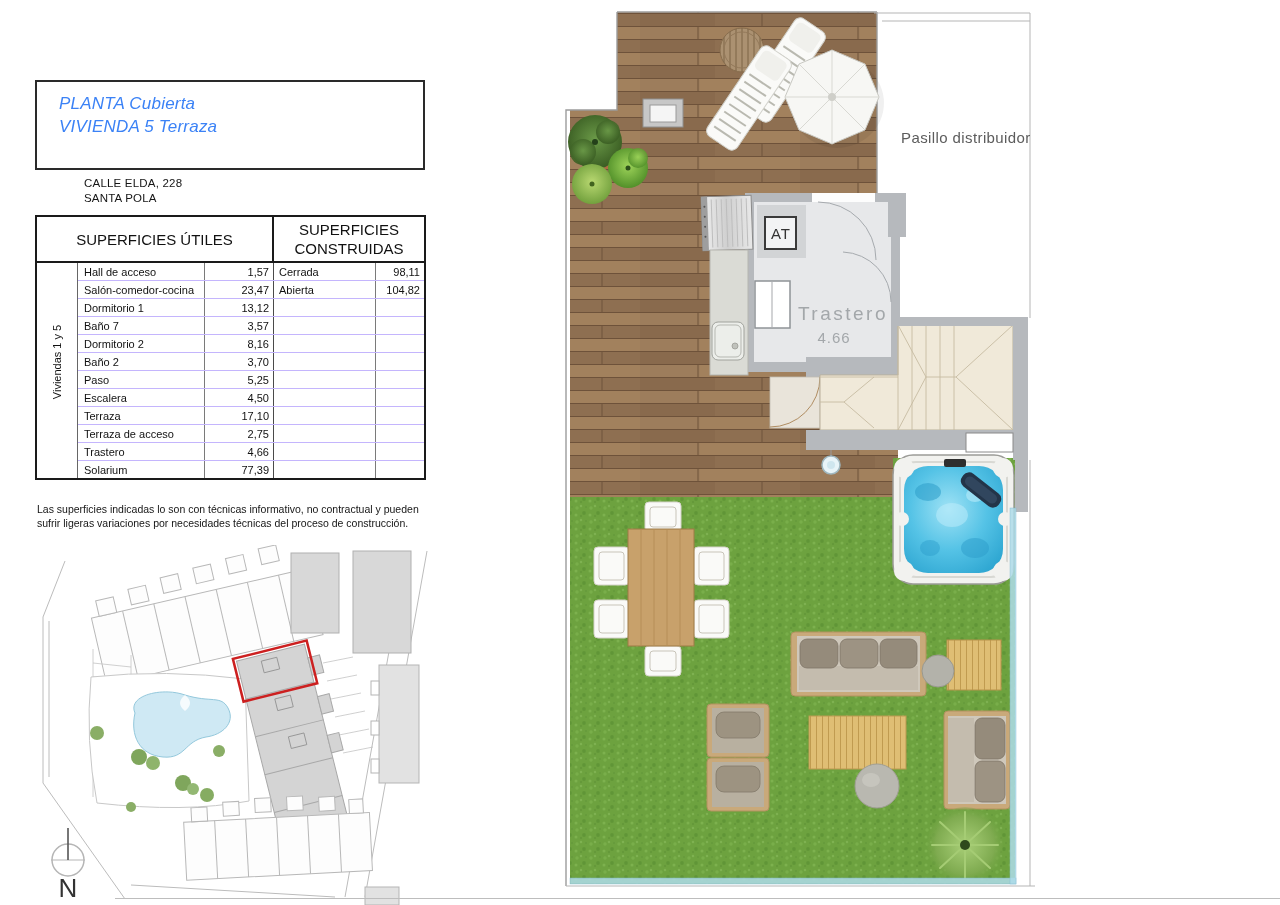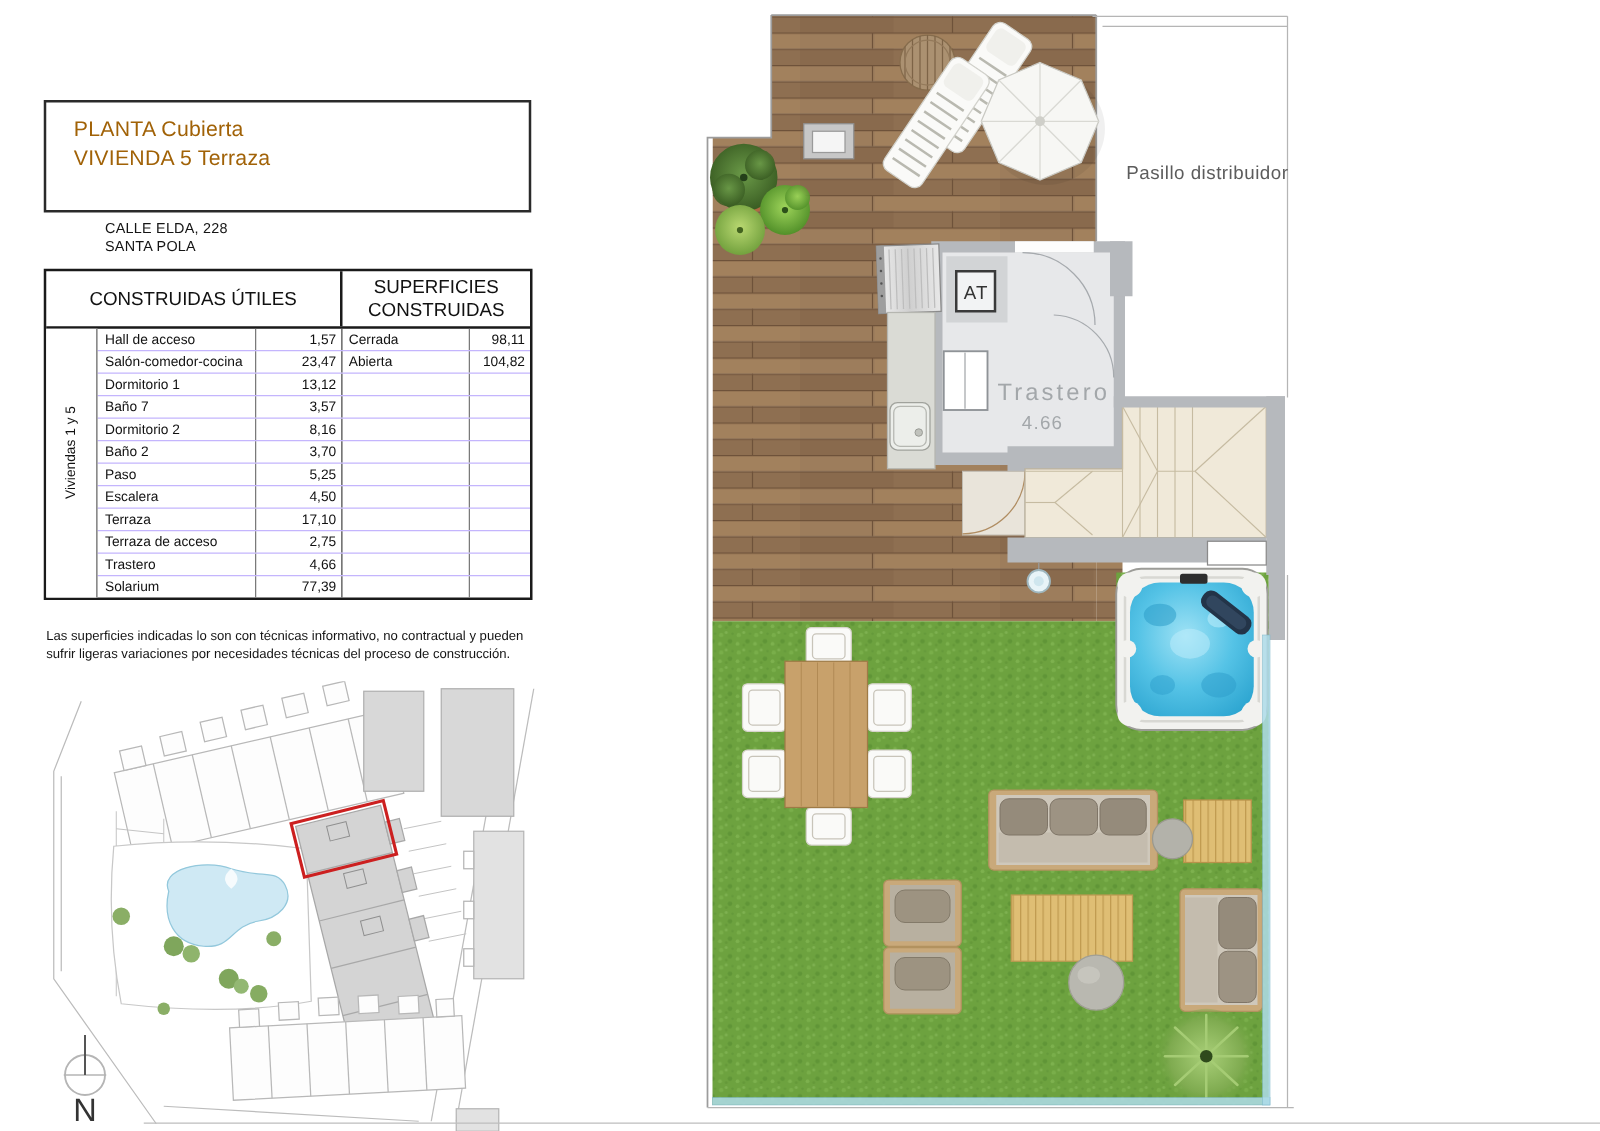--- a/index.html
+++ b/index.html
@@ -2,21 +2,21 @@
 <html><head>
 <meta charset="utf-8">
 <style>
   html,body{margin:0;padding:0;background:#fff;}
   body{font-family:"Liberation Sans",sans-serif;color:#111;}
   #sheet{position:relative;width:1280px;height:905px;background:#fff;overflow:hidden;}
 
   
   .title-block{position:absolute;left:35px;top:80px;width:390px;height:90px;
     border:2px solid #2a2a2a;box-sizing:border-box;padding:10px 0 0 22px;}
-  .title-block .tl{font-size:17px;line-height:23px;color:#a16207;letter-spacing:.2px;}
+  .title-block .tl{font-size:17px;line-height:23px;color:#3b82f6;letter-spacing:.2px;font-style:italic;}
 
   .address{position:absolute;left:38px;top:176px;font-size:11.5px;line-height:15px;
     color:#151515;letter-spacing:.2px;margin-left:46px;}
 
   
   .areas-table{position:absolute;left:35px;top:215px;width:391px;border:2px solid #1a1a1a;
     box-sizing:border-box;background:#fff;}
   .t-header{display:flex;height:44px;border-bottom:2px solid #1a1a1a;}
   .t-h-left{width:237px;box-sizing:border-box;border-right:2px solid #1a1a1a;
     display:flex;align-items:center;justify-content:center;font-size:15px;color:#111;}
@@ -55,21 +55,21 @@
     <div class="tl">PLANTA Cubierta</div>
     <div class="tl">VIVIENDA 5 Terraza</div>
   </div>
   <div class="address">
     <div>CALLE ELDA, 228</div>
     <div>SANTA POLA</div>
   </div>
 
   <div class="areas-table">
     <div class="t-header">
-      <div class="t-h-left">CONSTRUIDAS ÚTILES</div>
+      <div class="t-h-left">SUPERFICIES ÚTILES</div>
       <div class="t-h-right">SUPERFICIES CONSTRUIDAS</div>
     </div>
     <div class="t-body">
       <div class="t-side">
         <span>Viviendas 1 y 5</span>
       </div>
       <div class="t-rows">
         <div class="t-row">
             <div class="c-label">Hall de acceso</div>
             <div class="c-val">1,57</div>

